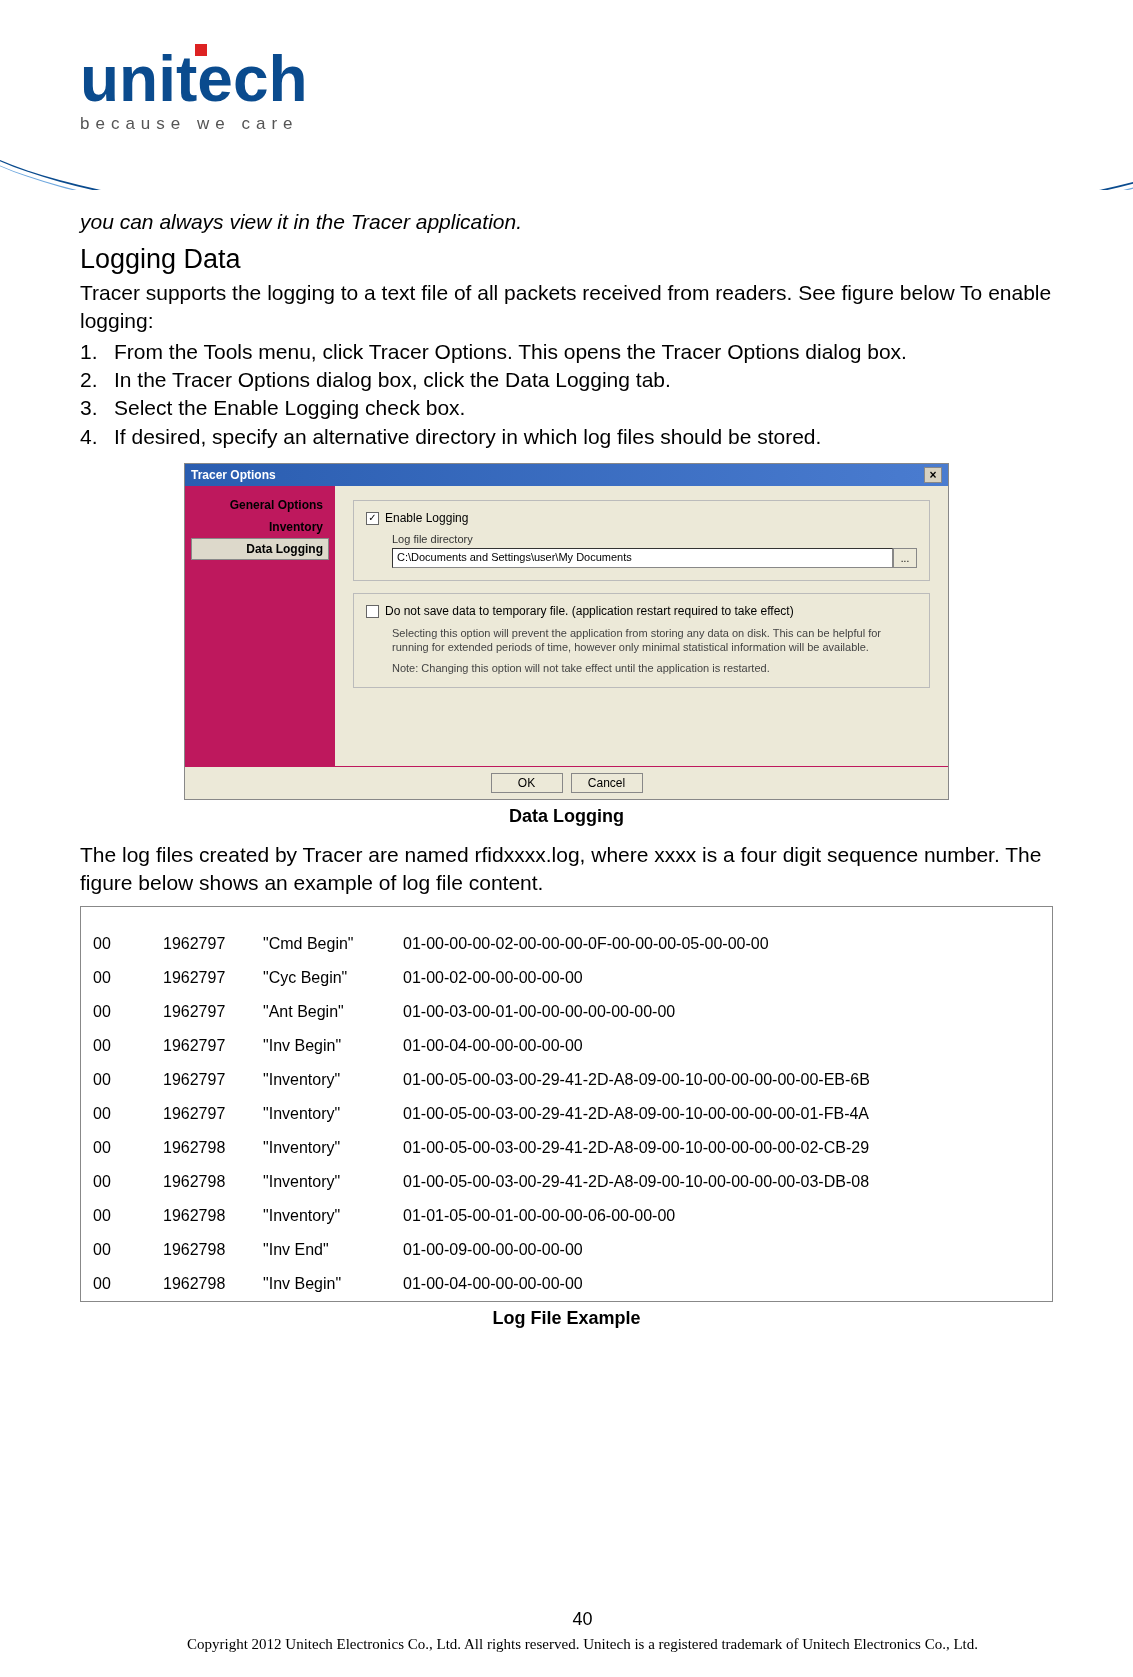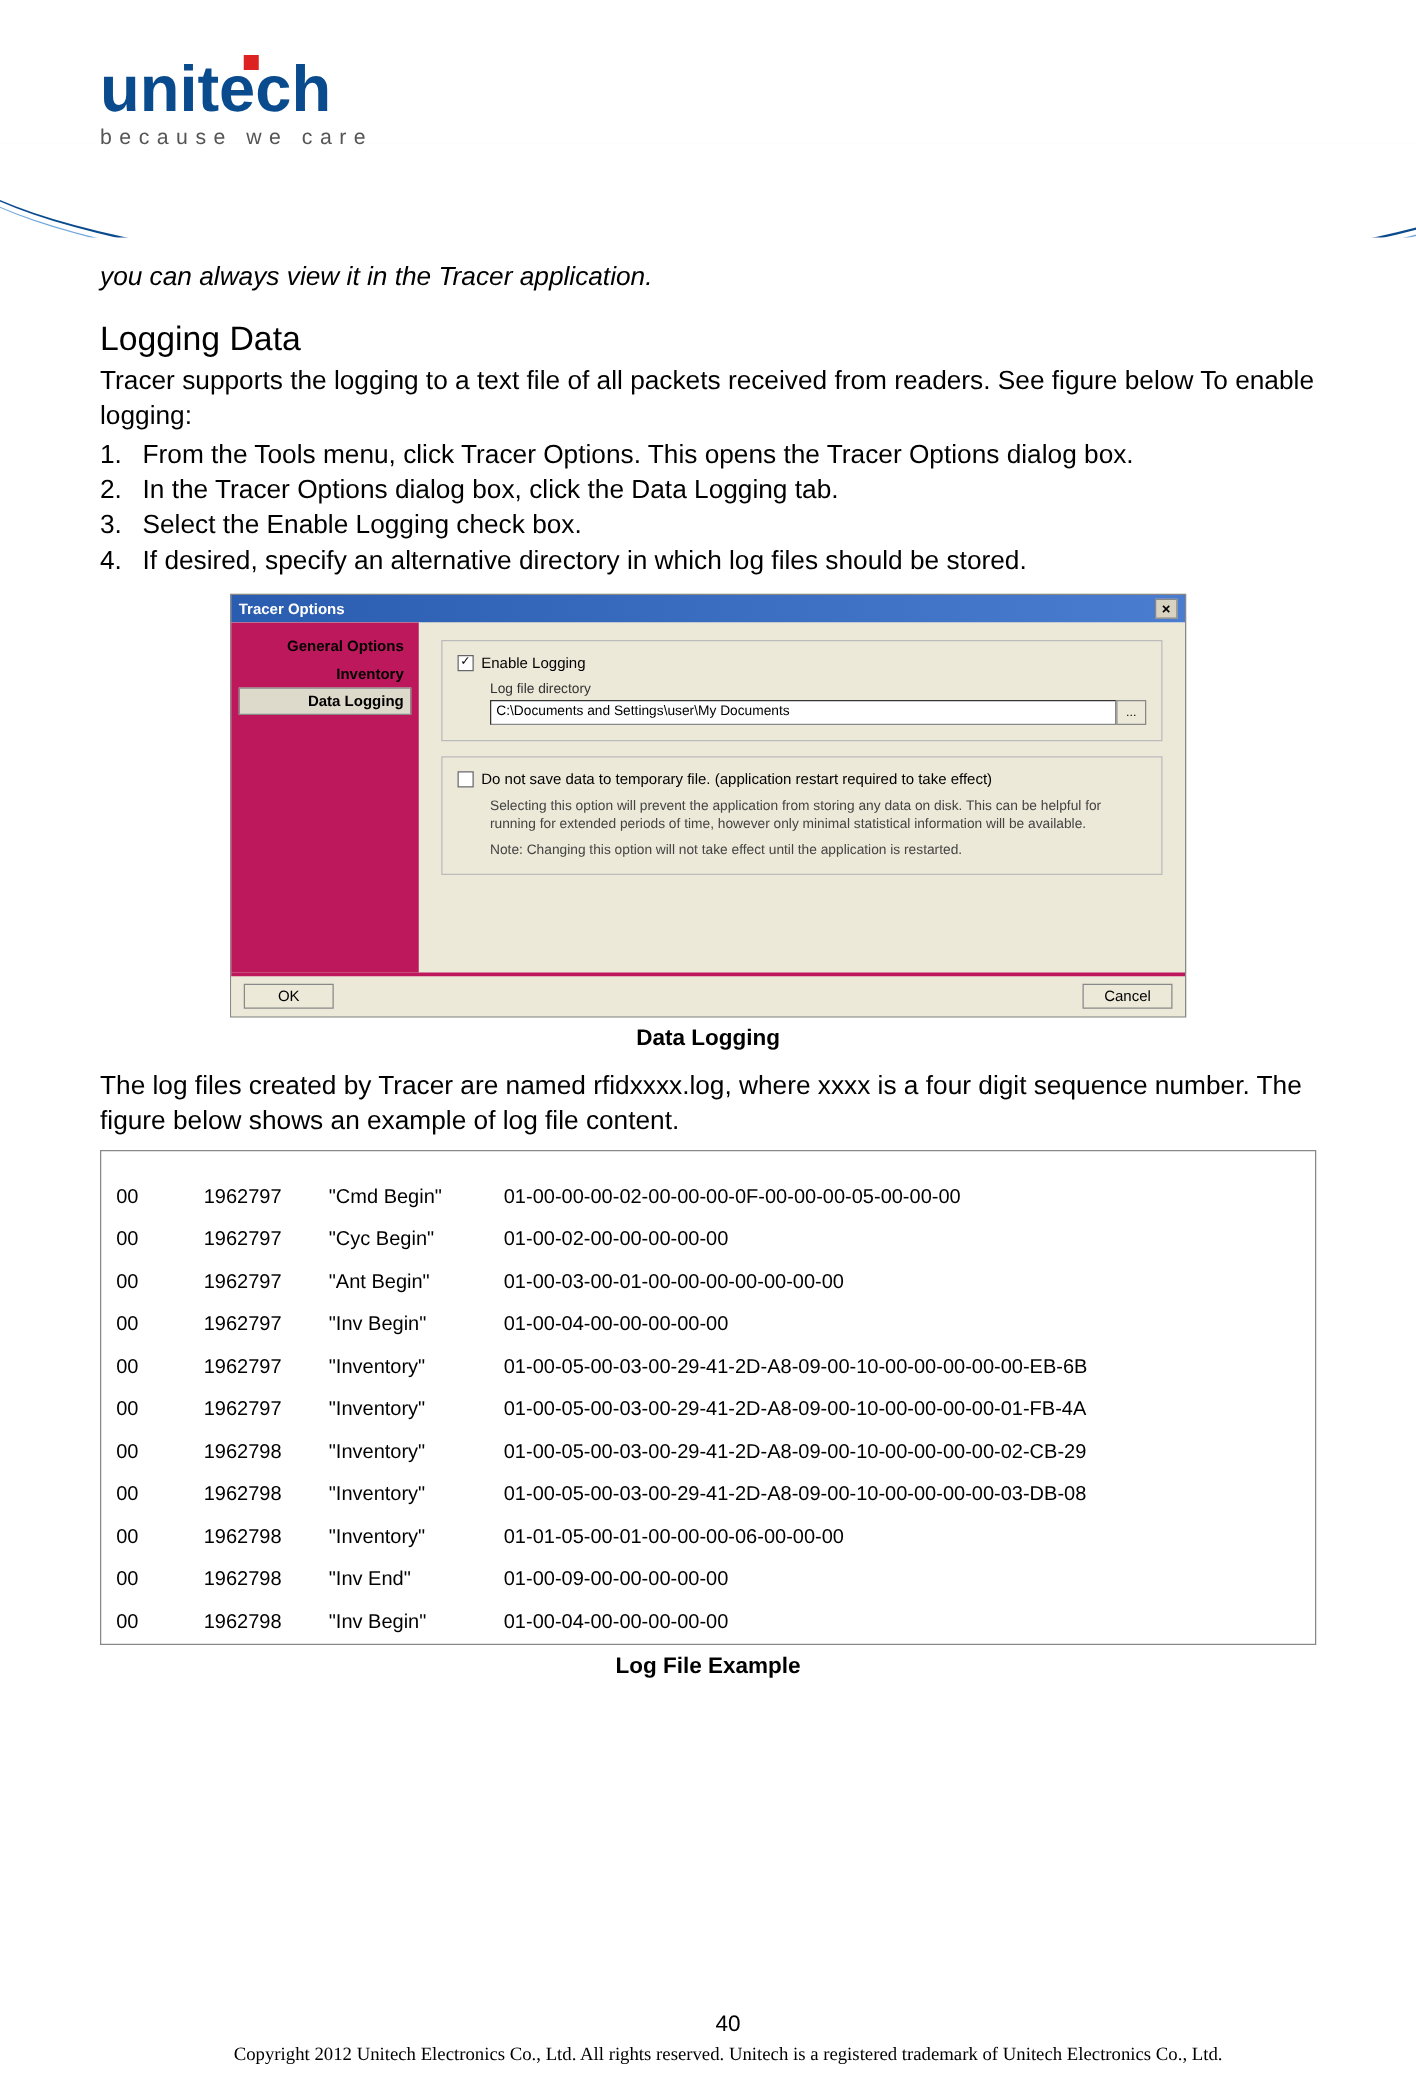--- a/index.html
+++ b/index.html
@@ -16,21 +16,21 @@
     position: relative;
     height: 190px;
     overflow: hidden;
   }
   .logo {
     position: absolute;
     top: 42px;
     left: 80px;
   }
   .logo-main {
-    font-size: 52px;
+    font-size: 64px;
     font-weight: bold;
     color: #0a4b8e;
     letter-spacing: 0px;
     font-family: Arial, sans-serif;
   }
   .logo-red-square {
     position: absolute;
     top: 2px;
     left: 115px;
     width: 12px;
@@ -63,21 +63,21 @@
     border-radius: 0 0 50% 50% / 0 0 100% 100%;
   }
 
   .content {
     padding: 0 80px;
     margin-top: 20px;
   }
   .italic-lead {
     font-style: italic;
     font-size: 21px;
-    margin-bottom: 22px;
+    margin-bottom: 10px;
   }
   .section-heading {
     font-weight: normal;
     font-size: 27px;
     margin-bottom: 4px;
   }
   .body-text {
     font-size: 21px;
     line-height: 1.35;
   }
@@ -173,23 +173,23 @@
   .browse-btn {
     width: 24px; height: 20px;
     border: 1px solid #888;
     background: #ece9d8;
     font-size: 10px;
     display: flex; align-items: center; justify-content: center;
   }
   .small-note { font-size: 11px; color: #444; line-height: 1.3; margin-top: 6px; margin-left: 26px; }
   .dialog-footer {
     background: #ece9d8;
-    border-top: 3px solid #be185d;
+    border-top: 1px solid #be185d;
     padding: 6px 10px;
-    display: flex; justify-content: space-between; gap: 8px;
+    display: flex; justify-content: center; gap: 8px;
   }
   .dlg-btn {
     min-width: 72px;
     padding: 2px 8px;
     background: #ece9d8;
     border: 1px solid #888;
     font-size: 12px;
     text-align: center;
   }
 

